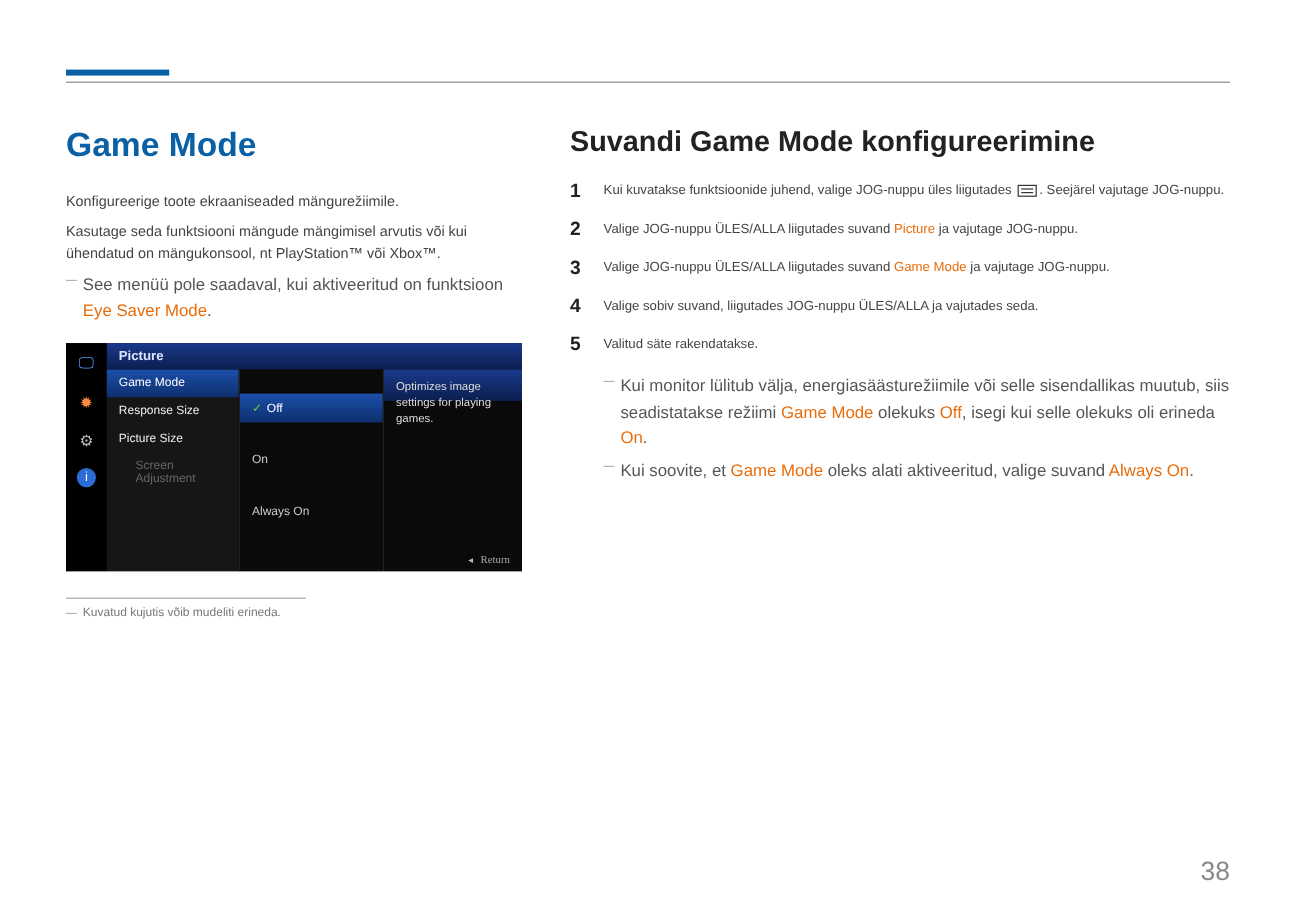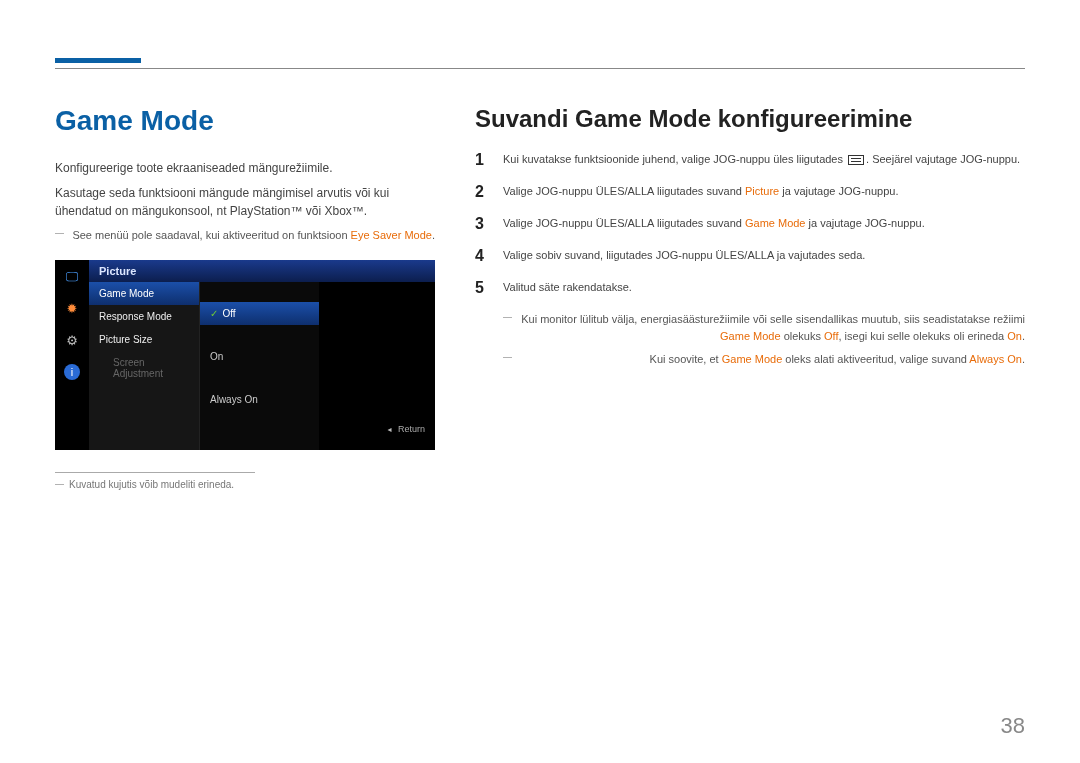--- a/index.html
+++ b/index.html
@@ -47,25 +47,24 @@
     font-weight: 600;
     margin-bottom: 18px;
   }
   .para {
     font-size: 12px;
     line-height: 1.55;
     color: #444;
     margin-bottom: 6px;
   }
   .note {
-    font-size: 11px;
+    font-size: 14px;
     color: #555;
     line-height: 1.55;
     margin-top: 6px;
-    text-align: right;
   }
   .note-dash {
     position: relative;
     padding-left: 14px;
   }
   .note-dash::before {
     content: "―";
     position: absolute;
     left: 0;
     top: 0;
@@ -156,24 +155,25 @@
     flex: 1;
     padding: 8px 10px;
     font-size: 9.5px;
     color: #ddd;
     line-height: 1.4;
     border-left: 1px solid #222;
     background: linear-gradient(#1a3a8c, #0c1e4e 26px, #0a0a0a 26px);
   }
   .osd-footer {
     position: absolute;
-    bottom: 16px;
+    bottom: 5px;
     right: 10px;
     font-size: 9px;
     color: #aaa;
+    font-family: Liberation Serif, serif;
   }
   .sep {
     margin-top: 22px;
     border-top: 1px solid #aaa;
     width: 200px;
     margin-bottom: 6px;
   }
   .steps { }
   .step {
     display: flex;
@@ -246,29 +246,30 @@
           <div style="color:#4a9eff;">🖵</div>
           <div style="color:#ff8c3a;">✹</div>
           <div style="color:#bbb;">⚙</div>
           <div style="background:#2a6bd6; color:#fff; border-radius:50%; width:16px; height:16px; font-size:11px;">i</div>
         </div>
         <div class="osd-body">
           <div class="osd-topbar">Picture</div>
           <div class="osd-cols">
             <div class="osd-menu">
               <div class="sel">Game Mode</div>
-              <div>Response Mode</div>
+              <div>Response Size</div>
               <div>Picture Size</div>
               <div class="disabled">Screen Adjustment</div>
             </div>
             <div class="osd-values">
               <div class="sel"><span class="check">✓</span><span>Off</span></div>
               <div>On</div>
               <div>Always On</div>
             </div>
+            <div class="osd-info">Optimizes image settings for playing games.</div>
           </div>
         </div>
         <div class="osd-footer">
           <span class="tri">◂</span>
           <span>Return</span>
         </div>
       </div>
 
       <div class="sep"></div>
       <div class="small-note note-dash">Kuvatud kujutis võib mudeliti erineda.</div>

